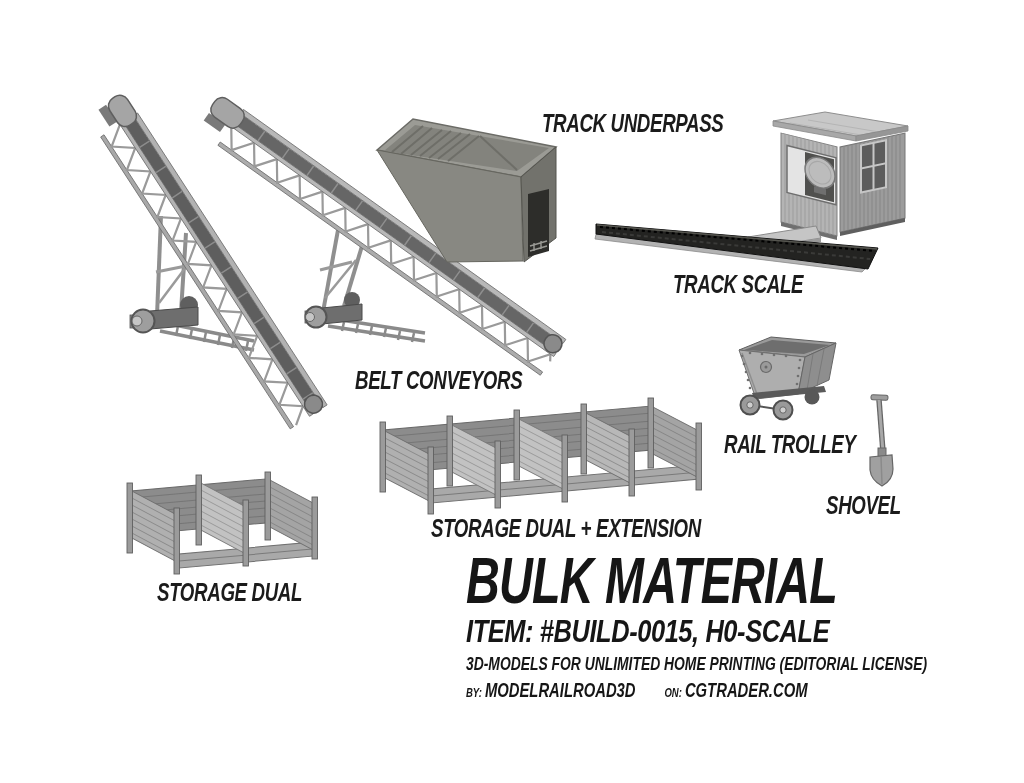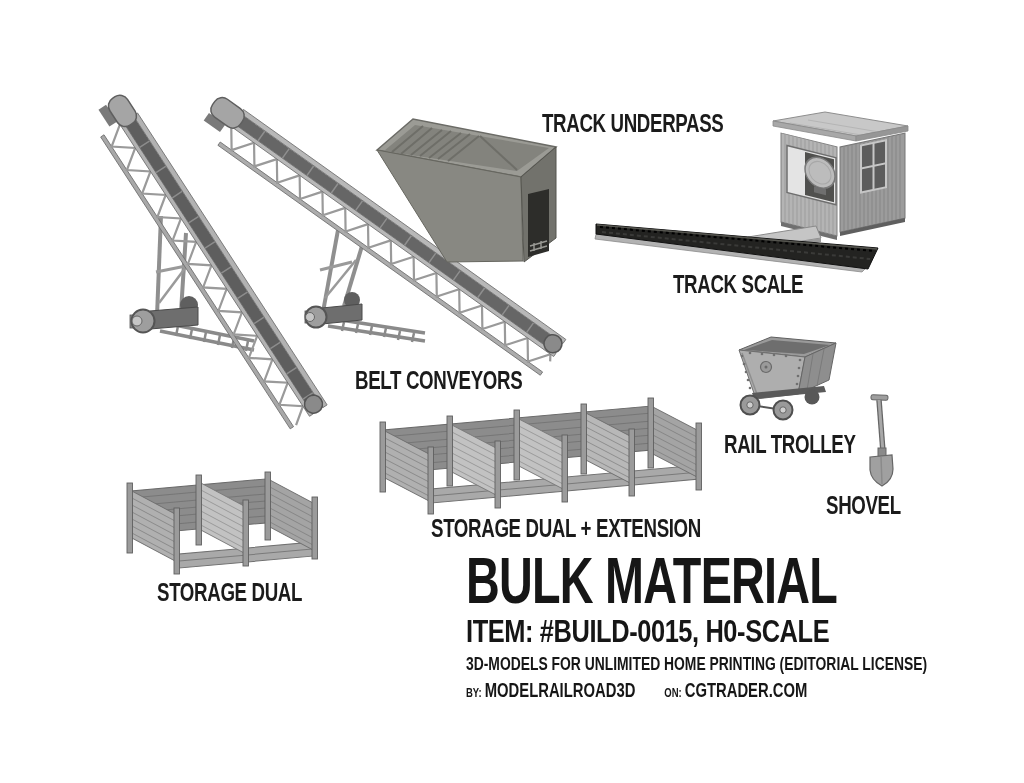--- a/index.html
+++ b/index.html
@@ -1,18 +1,19 @@
 <!DOCTYPE html>
 <html><head>
 <meta charset="utf-8">
 <style>
   html,body{margin:0;padding:0;background:#ffffff;}
   .stage{
     position:relative;width:1024px;height:783px;background:#ffffff;overflow:hidden;
     font-family:"Liberation Sans",sans-serif;
+    font-style:italic;
   }
   .renders{position:absolute;left:0;top:0;width:1024px;height:783px;}
   .item-label{
     position:absolute;font-weight:bold;font-size:26px;color:#1b1b1b;
     letter-spacing:-0.5px;white-space:nowrap;
     transform:scaleX(0.72);transform-origin:0 0;line-height:1;
   }
   .tb{position:absolute;left:466px;top:550px;color:#161616;}
   .tb-title{
     font-weight:bold;font-size:64px;line-height:62px;letter-spacing:-1px;

